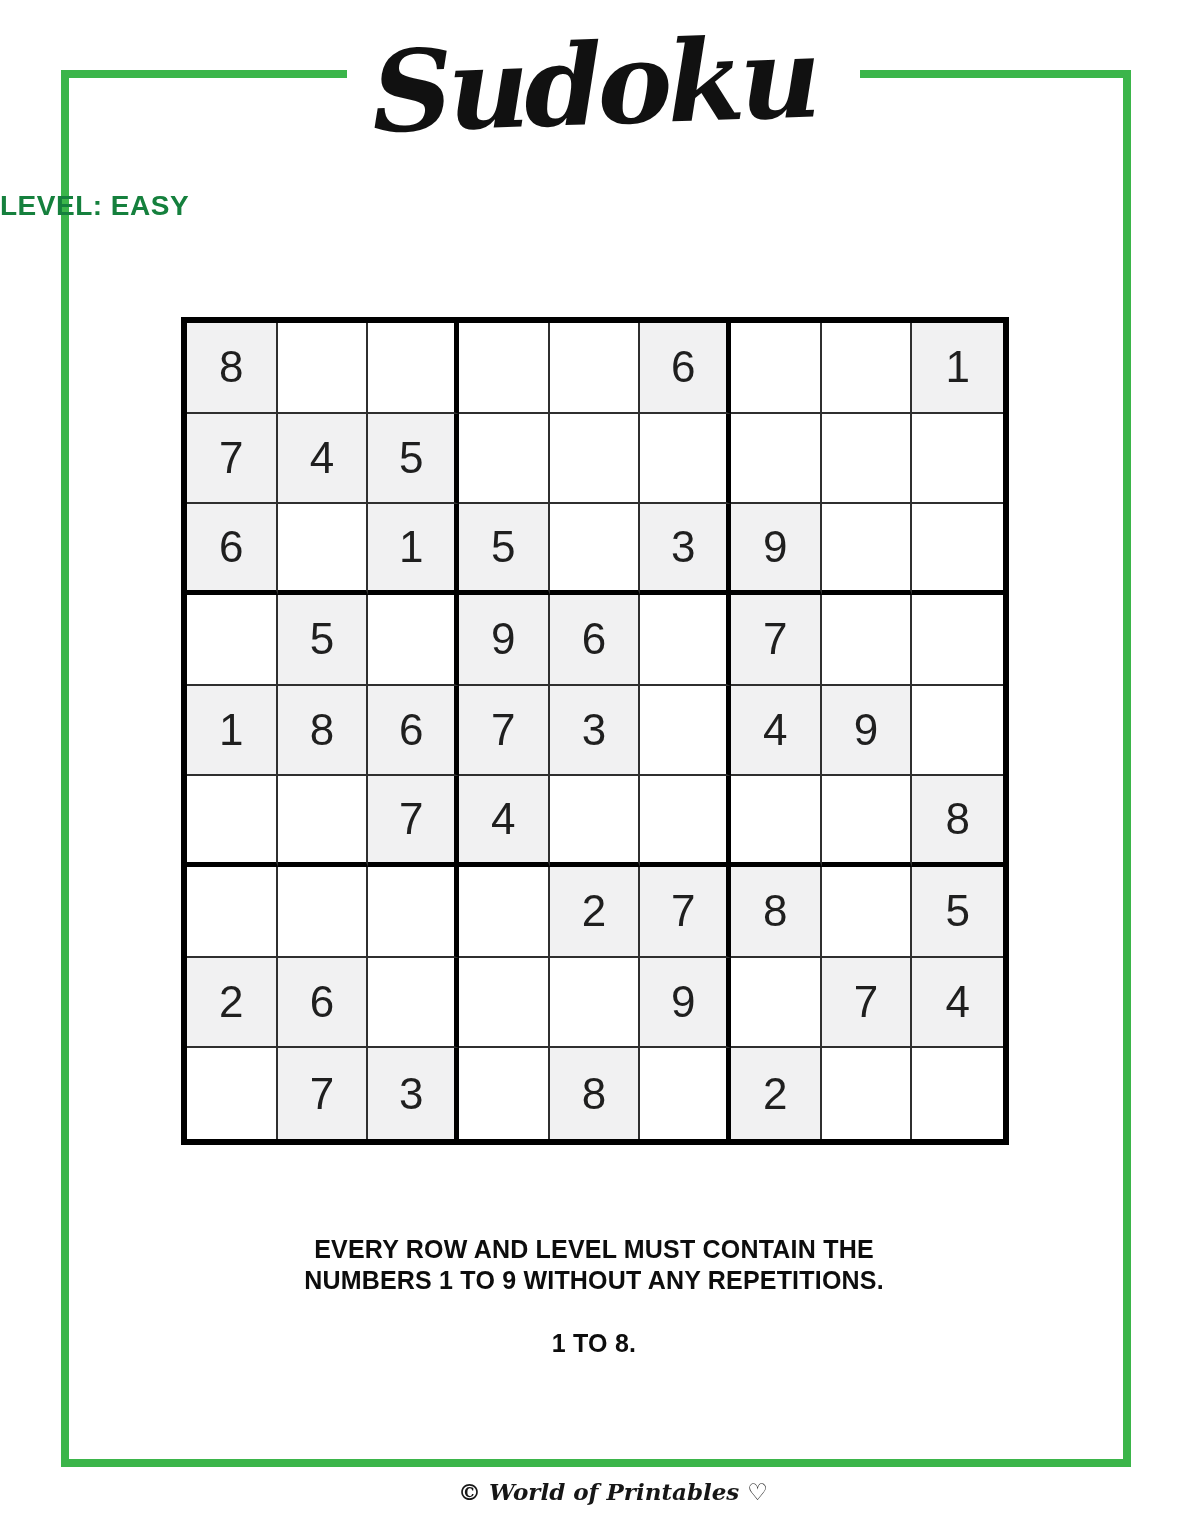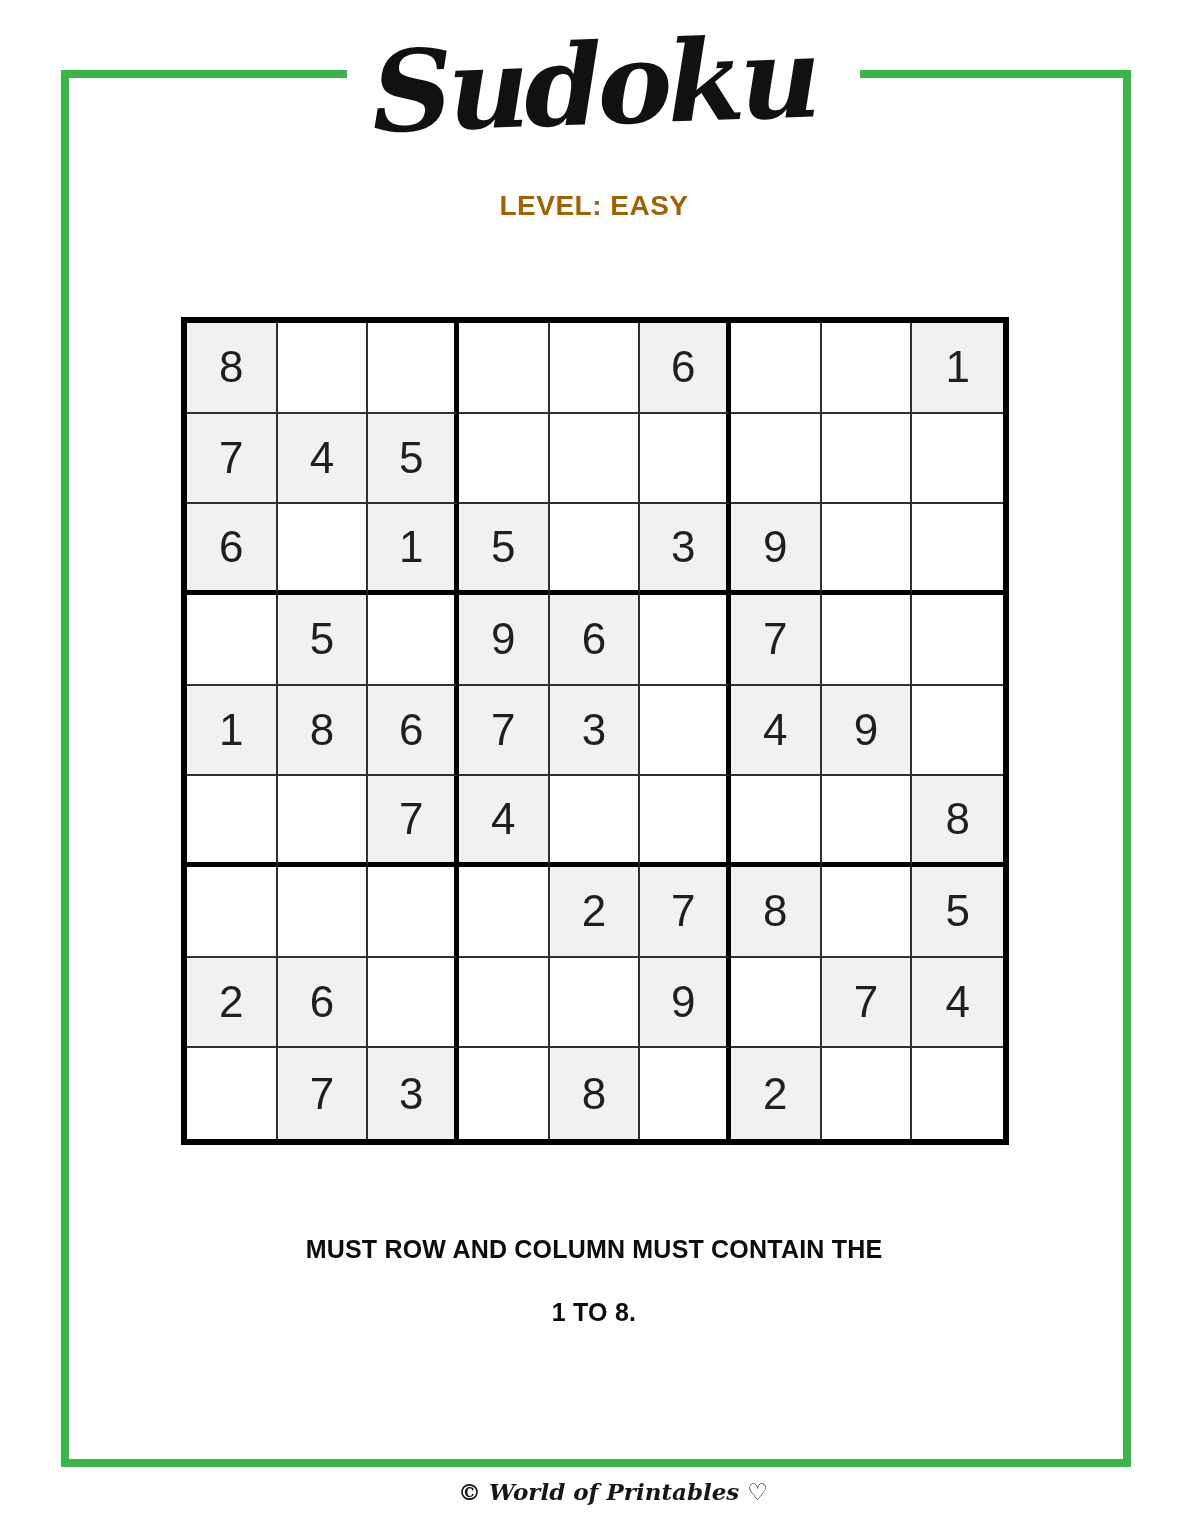--- a/index.html
+++ b/index.html
@@ -40,25 +40,24 @@
     font-weight:bold;
     font-size:112px;
     line-height:1.2;
     letter-spacing:-5px;
     color:#111111;
     transform:rotate(-2deg);
   }
   .subtitle{
     position:absolute;
     left:0;right:0;top:190px;
-    text-align:center;
     font-size:28px;
     font-weight:bold;
     letter-spacing:0.5px;
-    color:#a16207;
+    color:#15803d;
   }
   .grid{
     position:absolute;
     left:181px;top:317px;
     width:828px;height:828px;
     box-sizing:border-box;
     border:6px solid var(--thick);
     background:#ffffff;
     display:grid;
     grid-template-columns:repeat(9,1fr);
@@ -190,20 +189,21 @@
     <div class="cell lr"></div>
     <div class="cell given lr">8</div>
     <div class="cell bv lr"></div>
     <div class="cell given lr">2</div>
     <div class="cell lr"></div>
     <div class="cell lc lr"></div>
   </div>
 
 <div class="instructions">
   <div class="para">
-    <div>MUST ROW AND COLUMN MUST CONTAIN THE</div>
+    <div>EVERY ROW AND LEVEL MUST CONTAIN THE</div>
+    <div>NUMBERS 1 TO 9 WITHOUT ANY REPETITIONS.</div>
   </div>
   <div class="para">
     <div>1 TO 8.</div>
   </div>
 </div>
 
 <div class="credit">© World of Printables ♡</div>
 
 </body></html>

